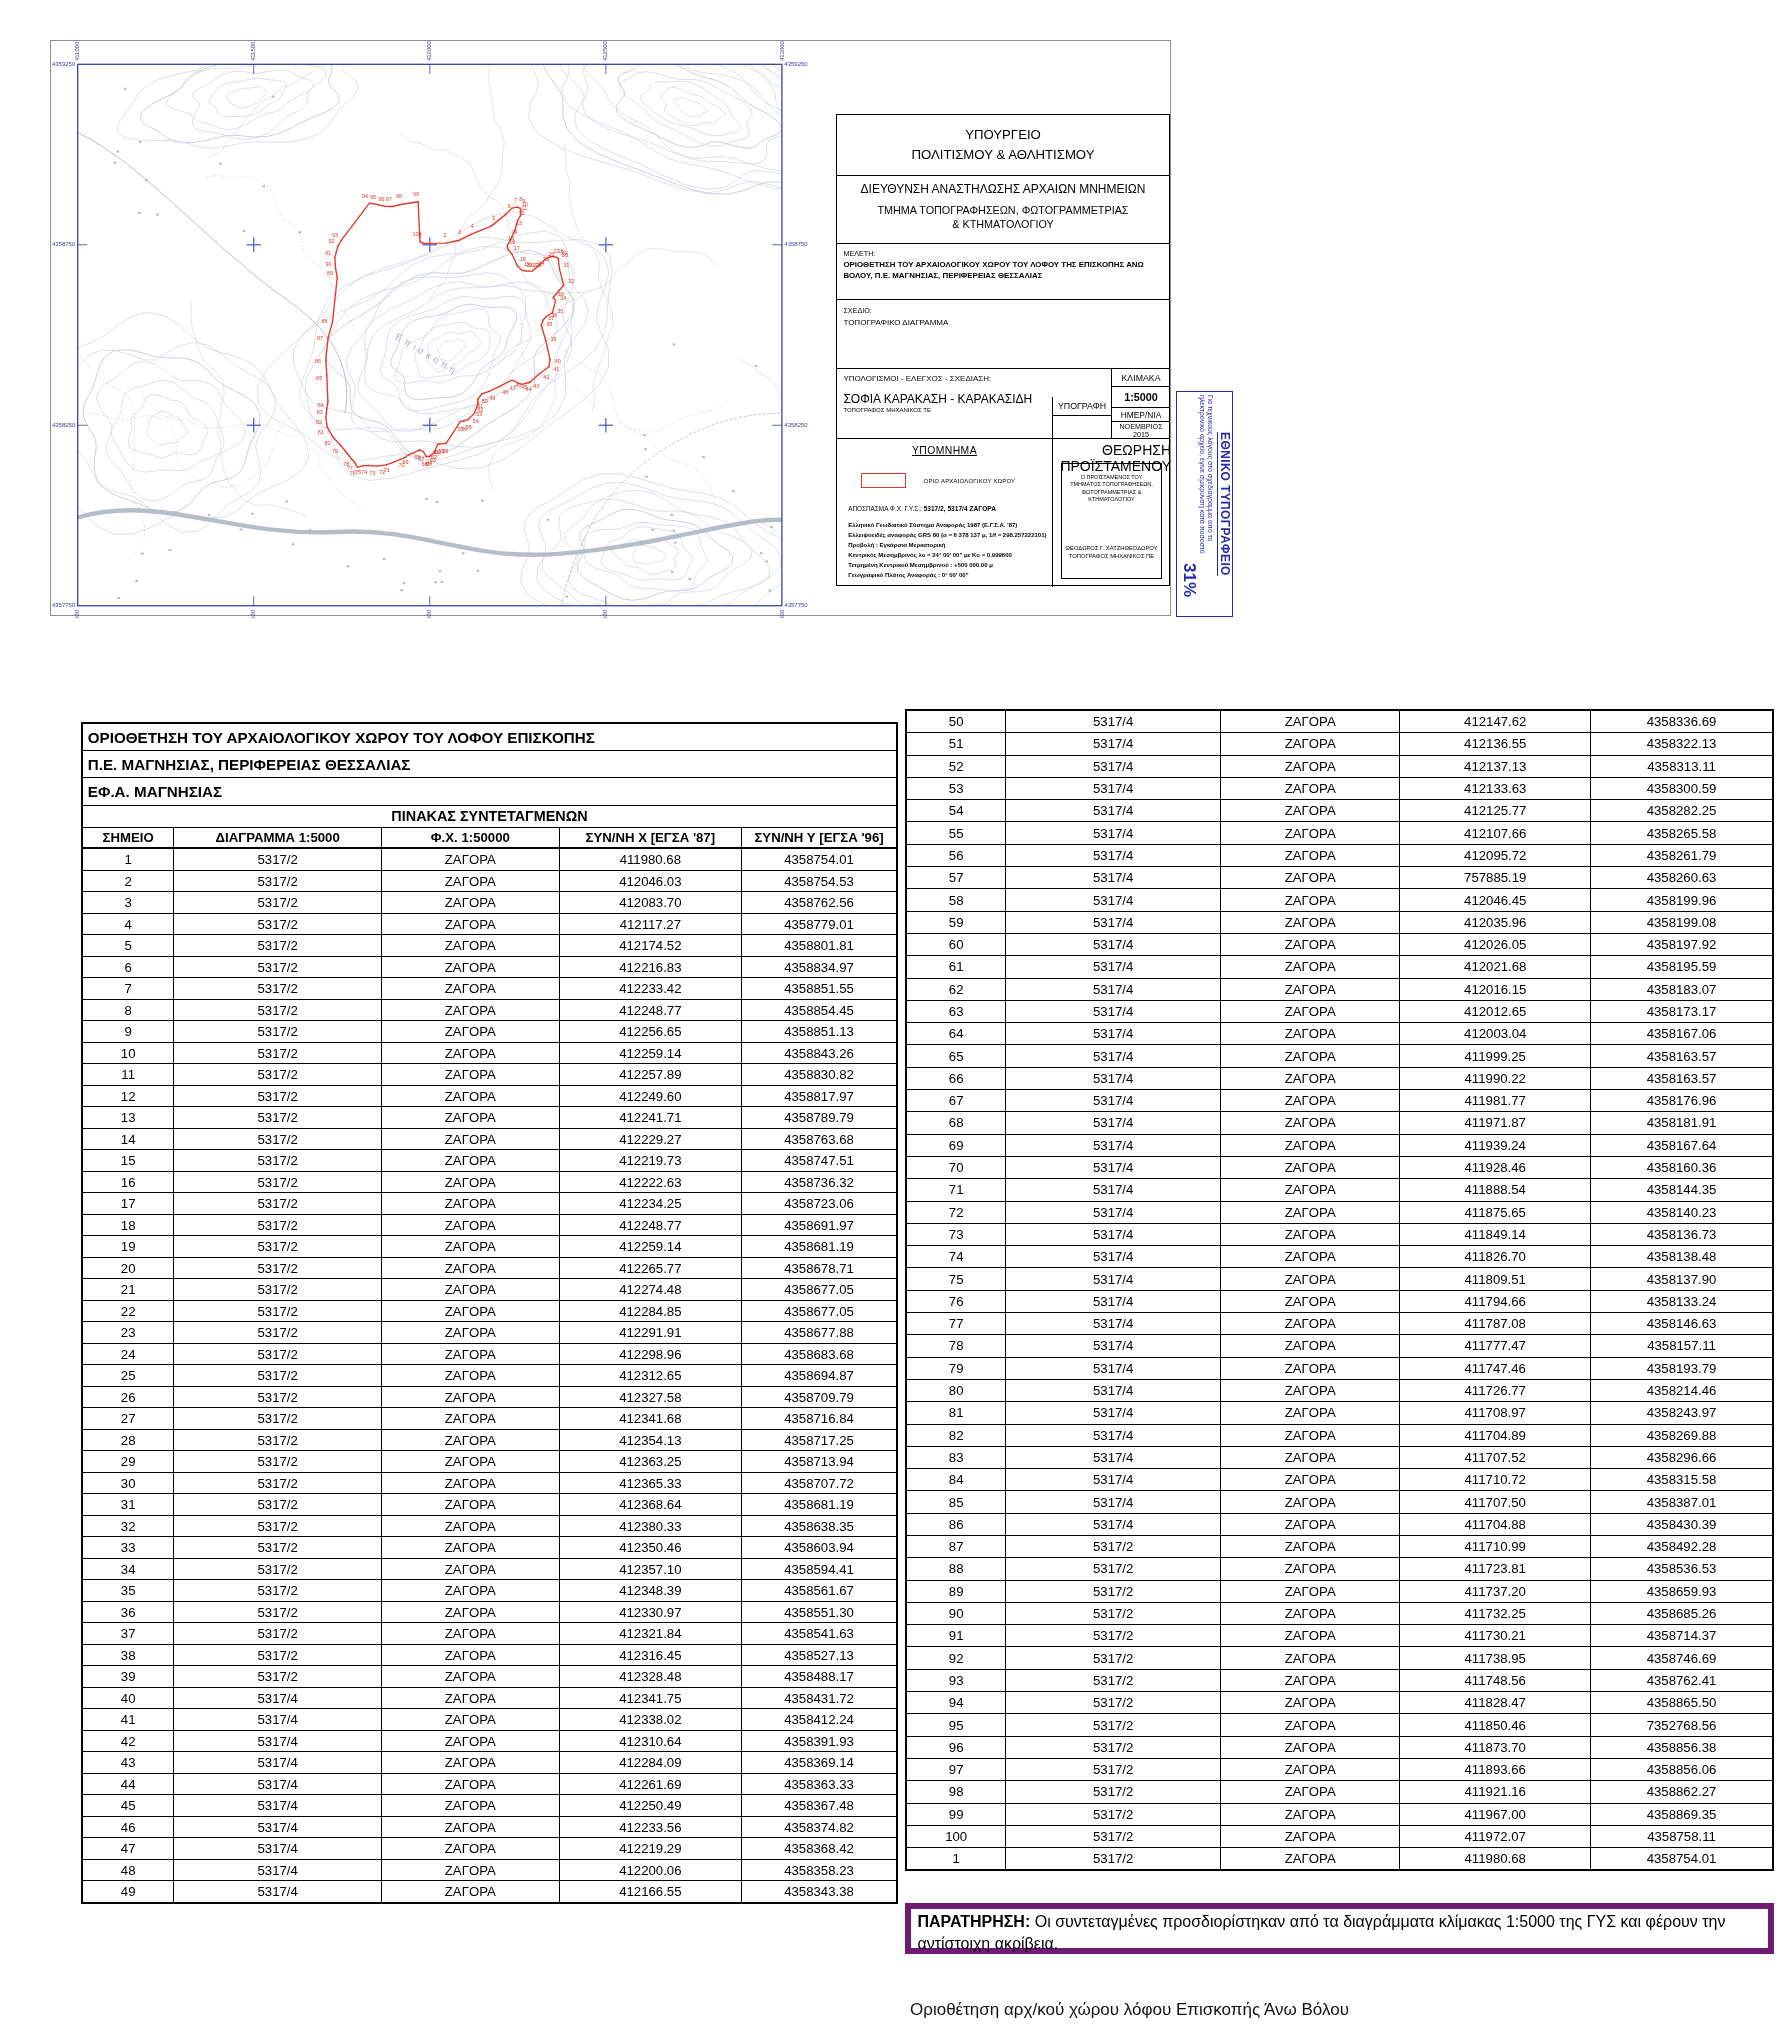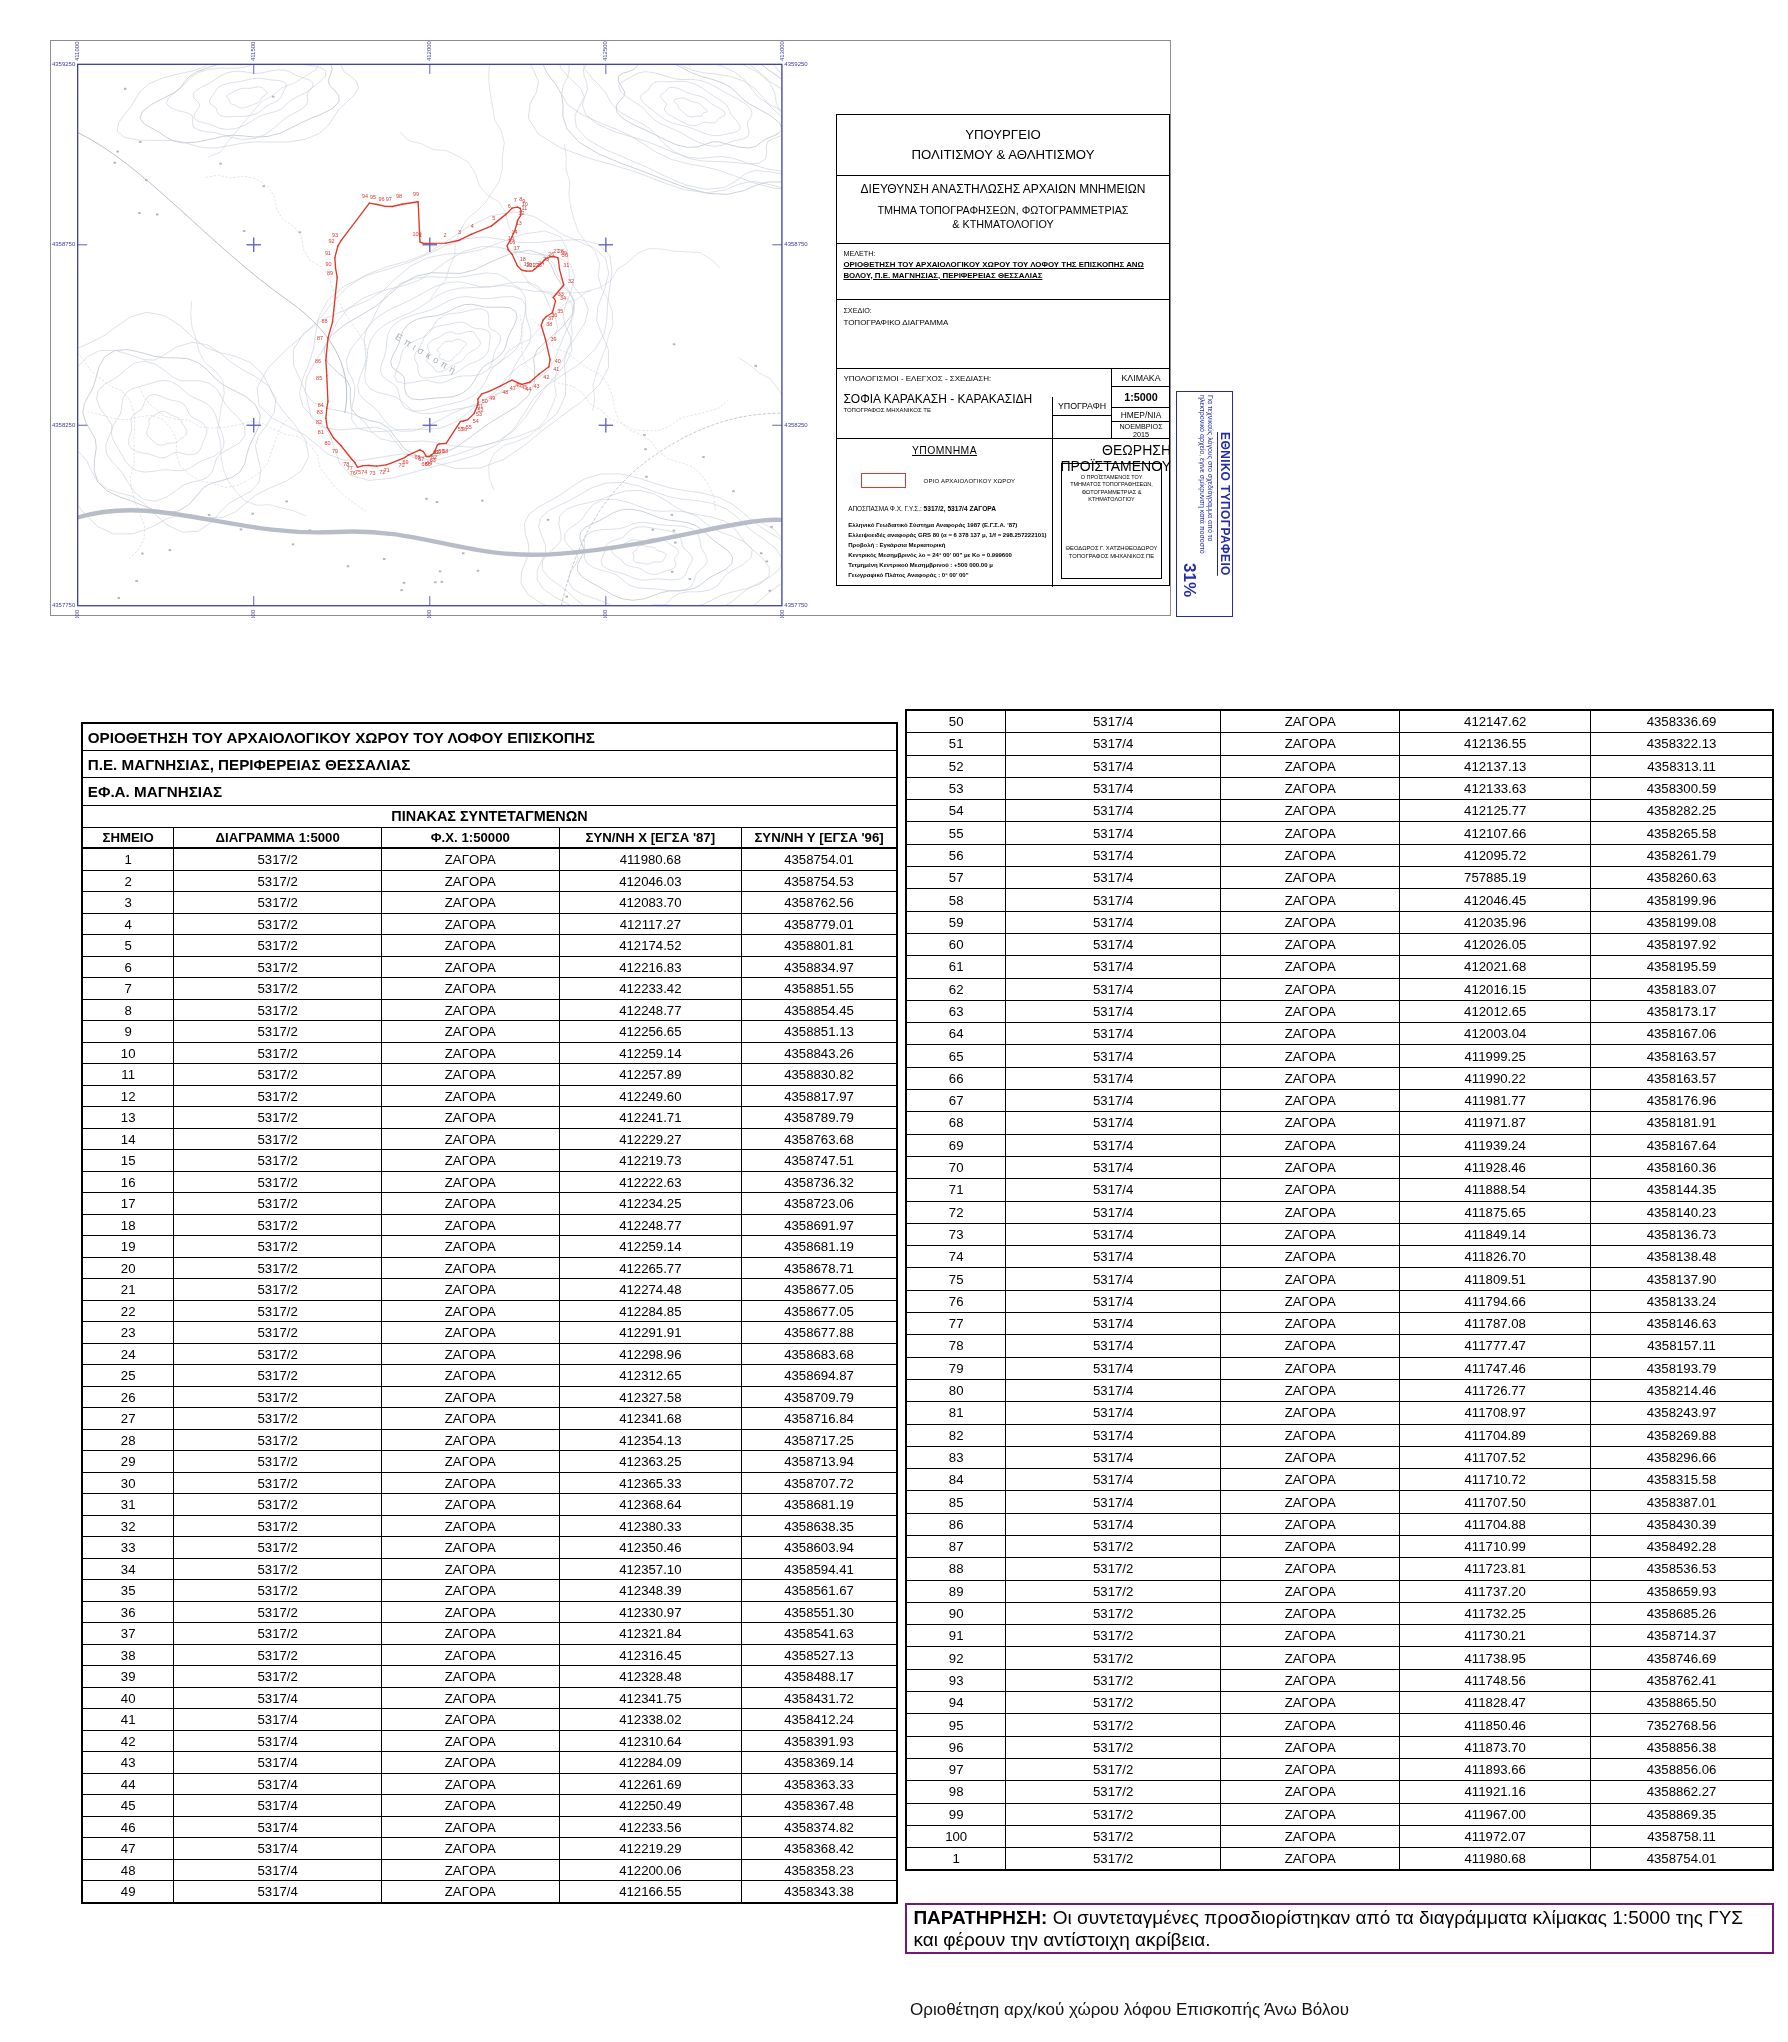--- a/index.html
+++ b/index.html
@@ -13,21 +13,21 @@
   #titleblock{left:836px;top:114px;width:334px;height:472px;border:1.6px solid #000;box-sizing:border-box;font-size:8px;}
   .tb-sec{position:absolute;left:0;width:100%;box-sizing:border-box;border-top:1.6px solid #000;}
   .tb-center{text-align:center;}
   #tb-ministry{top:0;height:60px;border-top:none;padding-top:10.4px;font-size:13.2px;line-height:20px;}
   #tb-dir{top:60px;height:68px;padding-top:6.4px;}
   #tb-dir .l1{font-size:12px;margin-bottom:6.4px;}
   #tb-dir .l2{font-size:10.8px;line-height:14.4px;}
   #tb-study{top:128px;height:56px;padding:4.8px 6.4px;}
   #tb-drawing{top:184px;height:69px;padding:6.4px 6.4px;}
   .tb-label{font-size:7.2px;margin-bottom:2.4px;}
-  .tb-bold{font-weight:bold;font-size:7.9px;line-height:10.4px;text-decoration:underline;}
+  .tb-bold{font-weight:bold;font-size:7.9px;line-height:10.4px;}
   #tb-calcrow{top:253px;height:70px;}
   #tb-calc{position:absolute;left:0;top:0;width:215px;height:70px;box-sizing:border-box;padding:4.8px 6.4px;}
   #tb-calc .author{font-size:12px;margin-top:9px;}
   #tb-calc .atitle{font-size:6px;margin-top:1.6px;}
   #tb-sig{position:absolute;left:215px;top:0;width:59px;height:70px;border-left:1.6px solid #000;box-sizing:border-box;margin-top:28px;}
   #tb-sig .hd{font-size:8.8px;text-align:center;padding-top:4px;height:13.6px;border-bottom:1.6px solid #000;}
   #tb-scale{position:absolute;left:274px;top:0;width:59px;height:70px;border-left:1.6px solid #000;box-sizing:border-box;}
   #tb-scale div{box-sizing:border-box;text-align:center;}
   #tb-scale .r1{height:17.6px;font-size:8.8px;padding-top:4px;border-bottom:1.6px solid #000;}
   #tb-scale .r2{height:21px;font-size:10.8px;font-weight:bold;padding-top:4px;border-bottom:1.6px solid #000;}
@@ -61,22 +61,22 @@
   #table-right{left:905px;top:709px;}
   #table-left{width:817px;margin-left:35px;}
   #table-right{width:869px;}
   .t-title td{font-size:15.2px;font-weight:bold;text-align:left !important;padding:1.6px 4.8px !important;height:23px;}
   .t-sub td{font-size:14.4px;font-weight:bold;height:21.7px;}
   .t-head th{font-size:13.2px;font-weight:bold;height:19px;border-bottom-width:2px !important;}
   #table-left td.data{height:20.5px;font-size:13.2px;}
   #table-right td.data{height:21.3px;font-size:13.2px;}
   table.coords{border:2px solid #000;}
   
-  #note-box{left:905px;top:1903px;width:869px;height:51px;border:2px solid #701a75;box-sizing:border-box;
-            font-size:19px;line-height:21.7px;padding:2.4px 6.4px;}
+  #note-box{left:905px;top:1903px;width:869px;height:51px;border:6px solid #701a75;box-sizing:border-box;
+            font-size:16px;line-height:21.7px;padding:2.4px 6.4px;}
   #caption{left:910px;top:2000px;font-size:17px;color:#111;}
 </style>
 </head>
 <body>
 
 <div id="page">
 
   <div class="abs" id="sheet-border"></div>
 
   <svg class="abs" id="map-svg" width="770" height="582" viewBox="0 0 960 725">

